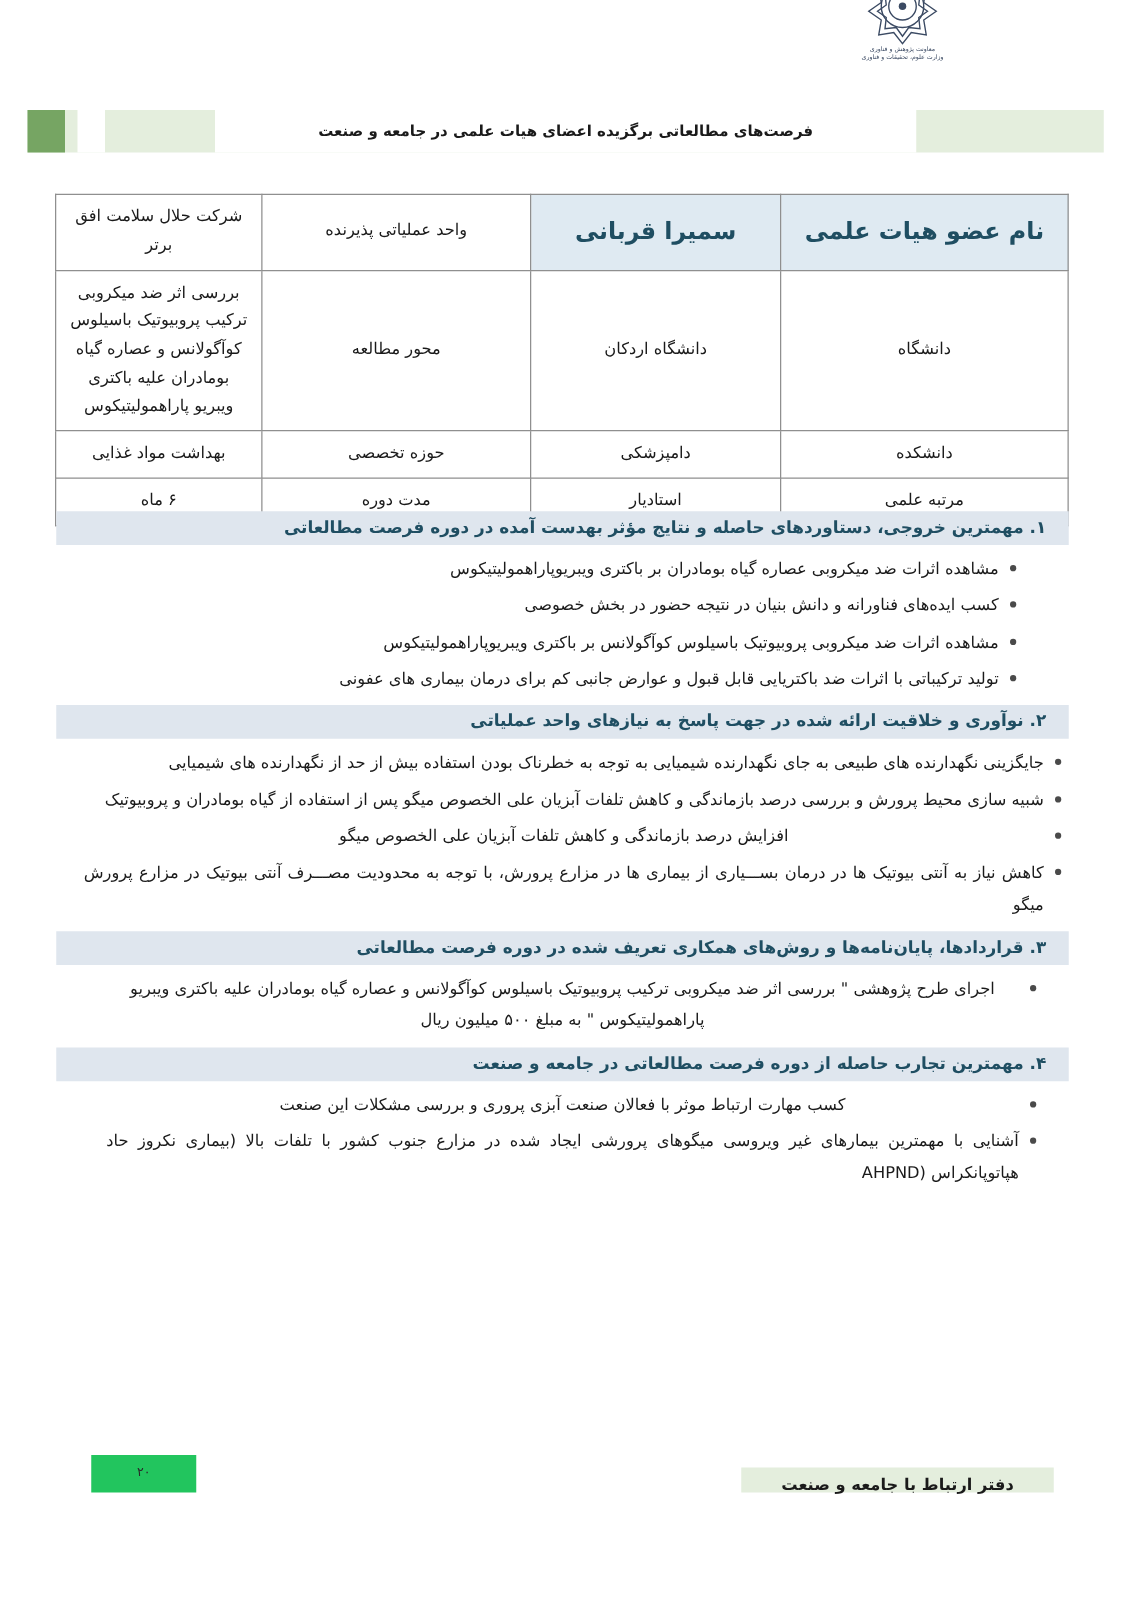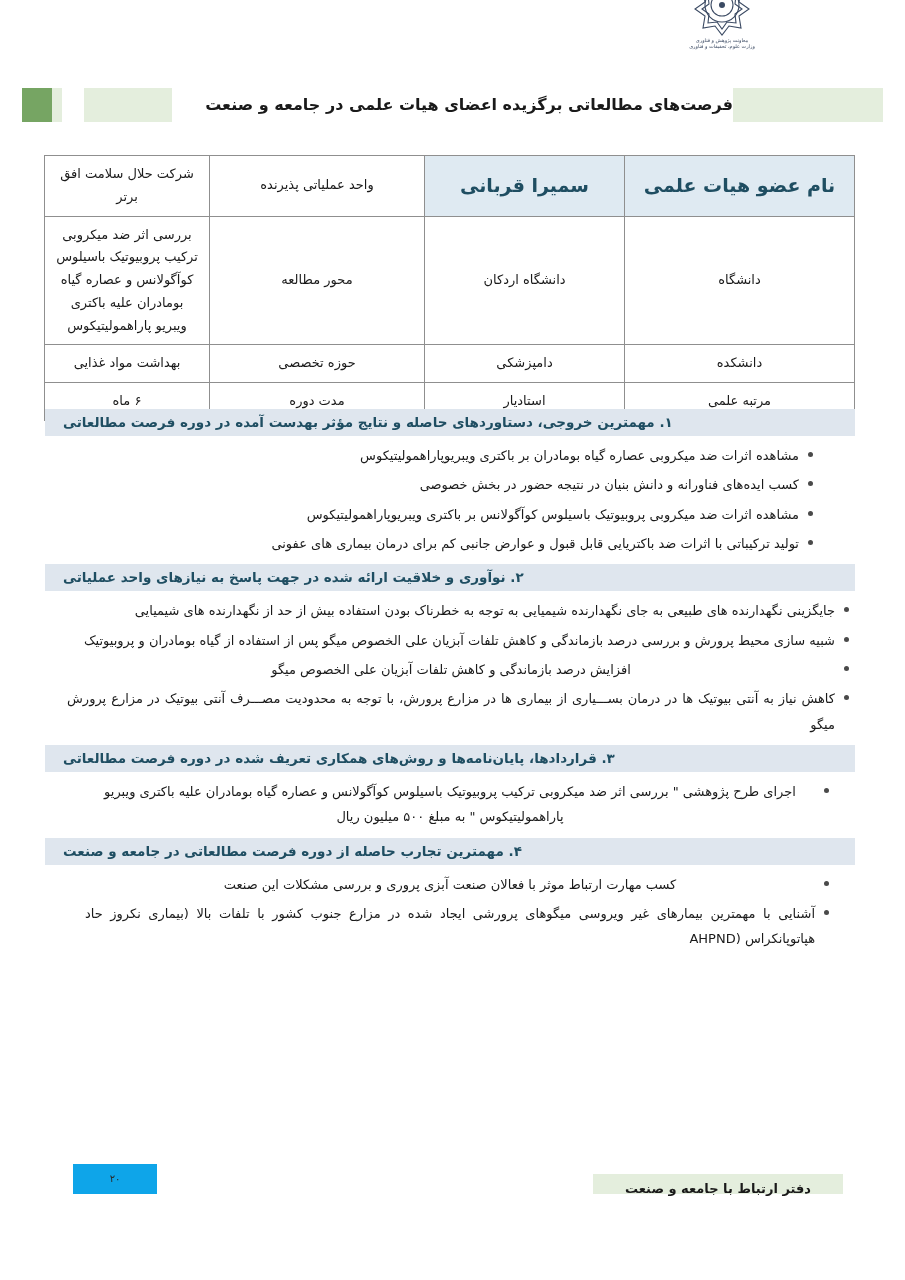--- a/index.html
+++ b/index.html
@@ -41,22 +41,22 @@
     background: #e4eedd;
   }
   .header-title {
     position: absolute;
     top: 0;
     right: 150px;
     left: 150px;
     height: 34px;
     line-height: 34px;
     background: #ffffff;
-    text-align: right;
-    font-size: 16px;
+    text-align: center;
+    font-size: 12px;
     font-weight: bold;
     color: #1a1a1a;
     white-space: nowrap;
   }
   .header-sq1 {
     position: absolute;
     top: 0;
     left: 40px;
     width: 22px;
     height: 34px;
@@ -115,21 +115,21 @@
   .col-d { width: 230px; }
   .cell-wrap { line-height: 1.95; }
 
   
   .section-bar {
     background: #dfe6ee;
     color: #1f4e62;
     font-weight: bold;
     font-size: 13.5px;
     padding: 5px 18px 6px 18px;
-    text-align: left;
+    text-align: right;
     margin: 0;
     box-sizing: border-box;
   }
   .sections {
     position: absolute;
     top: 409px;
     right: 50px;
     width: 810px;
   }
   ul.bullets {
@@ -159,21 +159,21 @@
   .list-wrap.narrow { padding: 5px 56px 6px 56px; }
   .list-wrap.wide { padding: 5px 20px 6px 22px; }
 
   
   .footer-left {
     position: absolute;
     bottom: 86px;
     left: 73px;
     width: 84px;
     height: 30px;
-    background: #0ea5e9;
+    background: #22c55e;
     text-align: center;
     line-height: 30px;
     font-size: 10px;
     font-weight: normal;
     color: #2a2a2a;
   }
   .footer-right {
     position: absolute;
     bottom: 86px;
     right: 62px;

